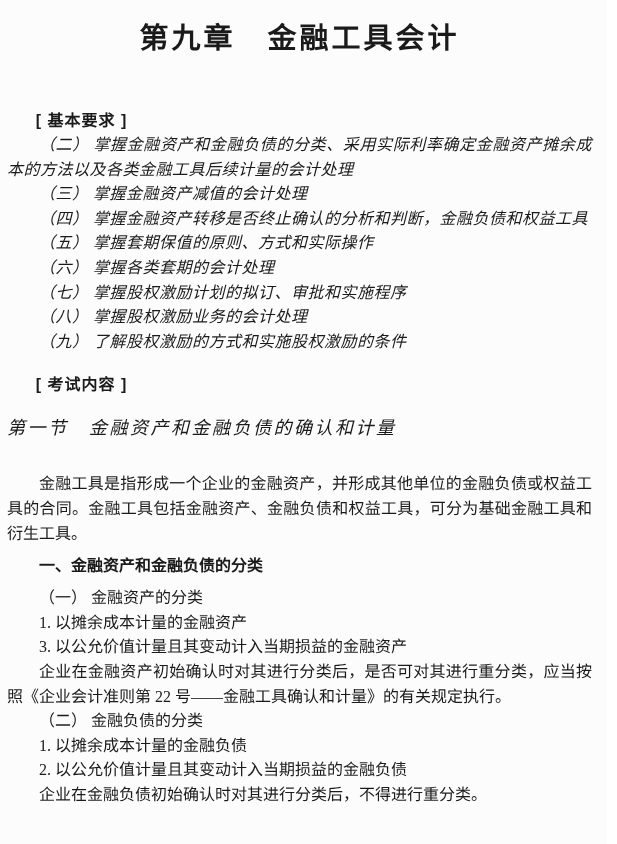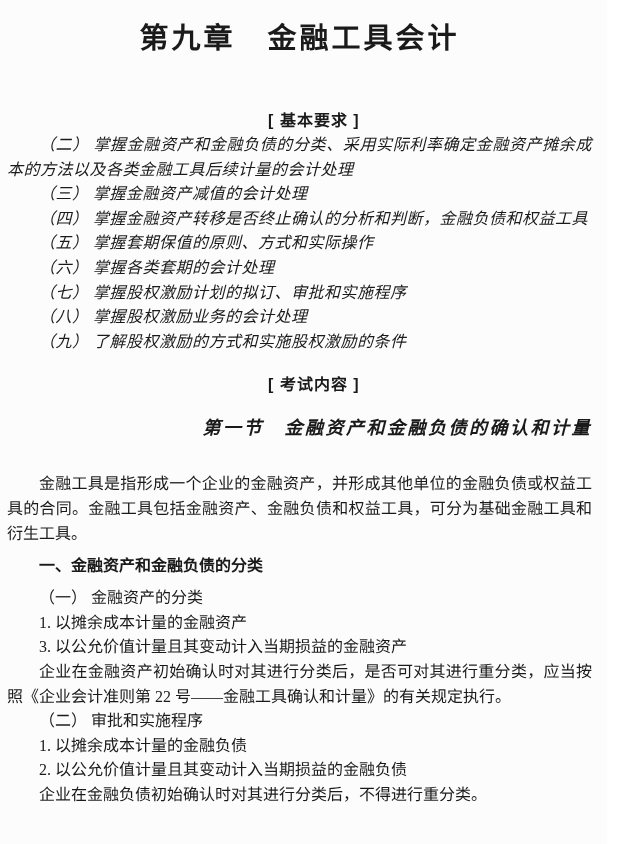--- a/index.html
+++ b/index.html
@@ -30,38 +30,37 @@
     white-space: nowrap;
   }
   .bracket-heading {
     font-family: "Liberation Sans", "DejaVu Sans", sans-serif;
     font-size: 16px;
     font-weight: bold;
     margin: 52px 0 0 0;
     text-indent: 1.8em;
     line-height: 25px;
     letter-spacing: 1px;
-    text-align: center;
   }
   .bracket-heading.exam {
     margin: 18px 0 0 0;
   }
   .req-item {
     margin: 0;
     text-indent: 2em;
     text-align: justify;
     font-style: italic;
     letter-spacing: 0.5px;
   }
   .section-title {
     margin: 17px 0 0 0;
     font-size: 18px;
-    font-weight: bold;
+    font-weight: normal;
     font-style: italic;
-    text-align: right;
+    text-align: left;
     letter-spacing: 2.5px;
     line-height: 28px;
     white-space: nowrap;
   }
   .para {
     margin: 0;
     text-indent: 2em;
     text-align: justify;
   }
   .para.intro {
@@ -106,19 +105,19 @@
 
     <p class="para intro">金融工具是指形成一个企业的金融资产，并形成其他单位的金融负债或权益工具的合同。金融工具包括金融资产、金融负债和权益工具，可分为基础金融工具和衍生工具。</p>
 
     <h4 class="sans-heading">一、金融资产和金融负债的分类</h4>
 
     <p class="line">（一） 金融资产的分类</p>
     <p class="line">1. 以摊余成本计量的金融资产</p>
     <p class="line">3. 以公允价值计量且其变动计入当期损益的金融资产</p>
     <p class="para">企业在金融资产初始确认时对其进行分类后，是否可对其进行重分类，应当按照《企业会计准则第 22 号——金融工具确认和计量》的有关规定执行。</p>
 
-    <p class="line">（二） 审批和实施程序</p>
+    <p class="line">（二） 金融负债的分类</p>
     <p class="line">1. 以摊余成本计量的金融负债</p>
     <p class="line">2. 以公允价值计量且其变动计入当期损益的金融负债</p>
     <p class="line">企业在金融负债初始确认时对其进行分类后，不得进行重分类。</p>
   </section>
 
 </div>
 
 </body></html>

